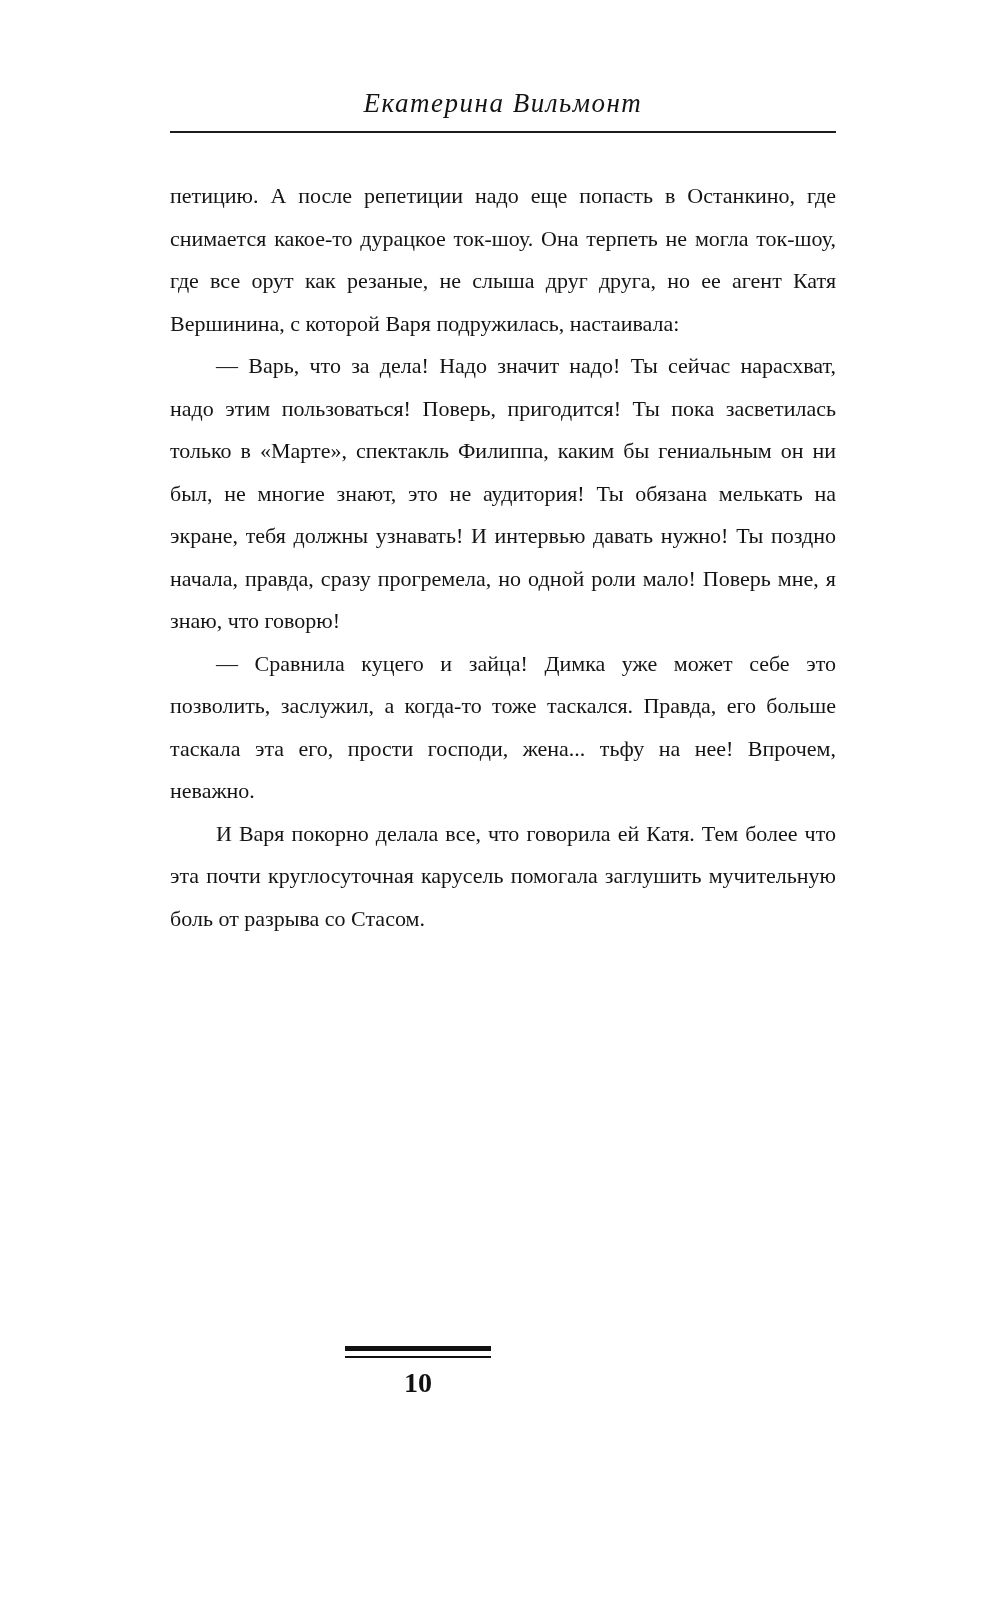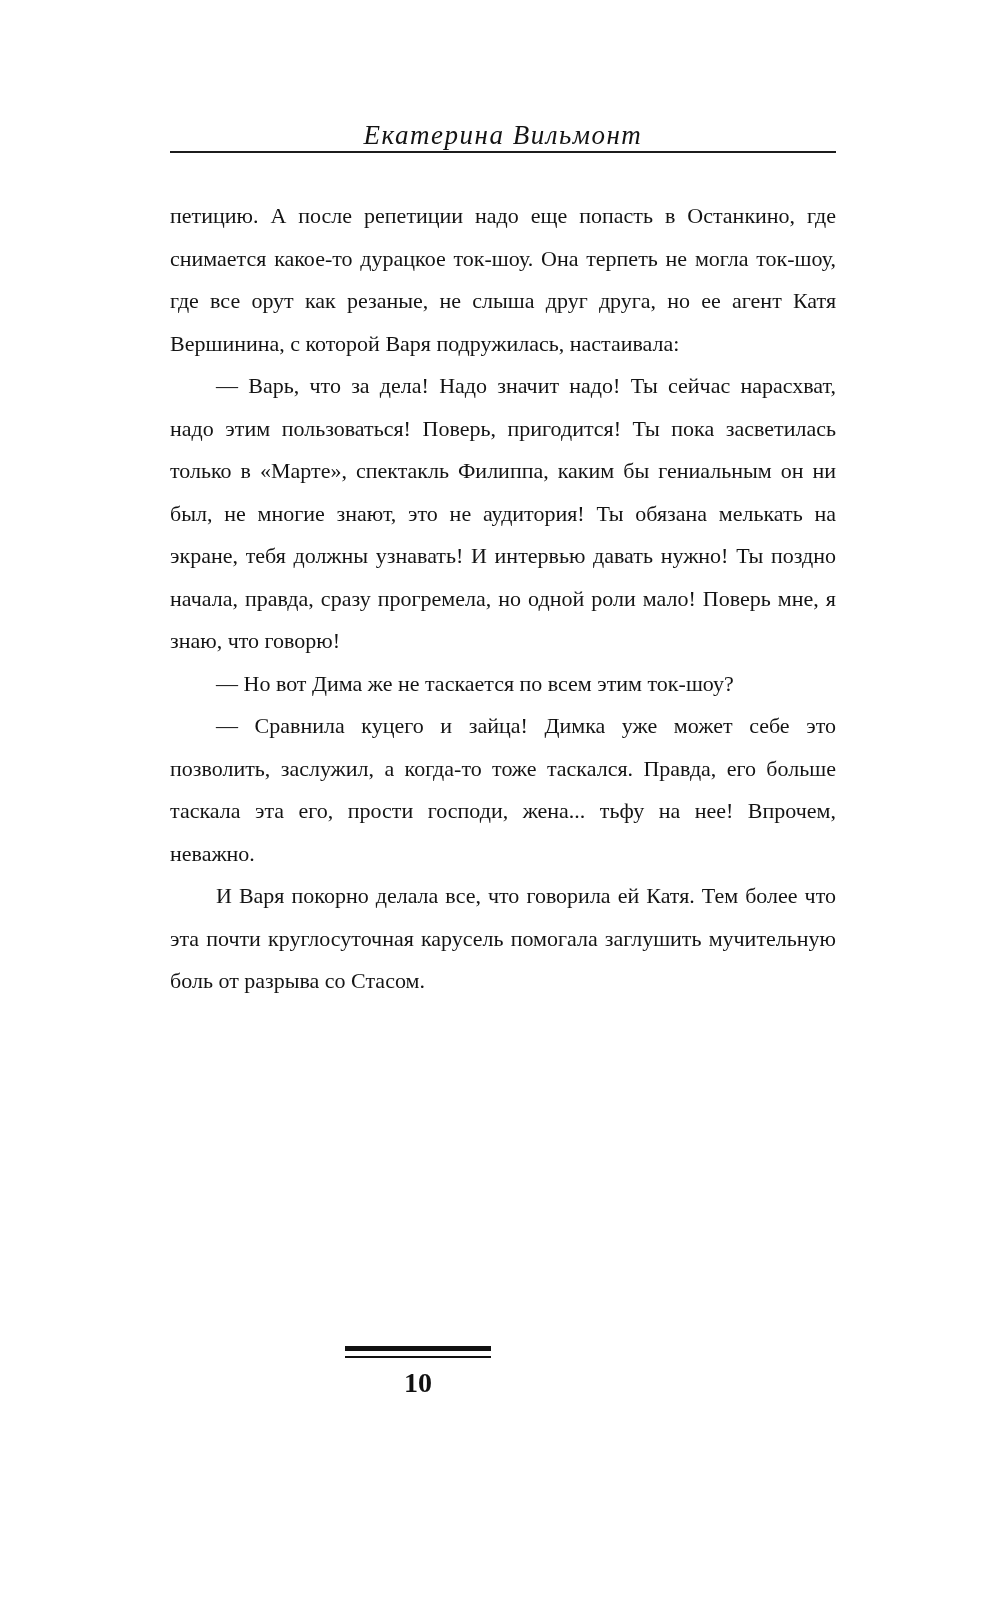--- a/index.html
+++ b/index.html
@@ -17,26 +17,26 @@
     box-sizing: border-box;
     overflow: hidden;
   }
   .text-column {
     position: absolute;
     left: 170px;
     width: 666px;
     top: 0;
   }
   .running-header {
-    margin-top: 120px;
+    margin-top: 88px;
     text-align: center;
     font-style: italic;
     font-size: 27px;
     letter-spacing: 1.5px;
-    padding-bottom: 0;
+    padding-bottom: 12px;
     border-bottom: 2px solid #1c1c1c;
   }
   .body-text {
     margin-top: 42px;
     font-size: 22px;
     line-height: 42.5px;
     text-align: justify;
   }
   .body-text p {
     margin: 0;
@@ -74,21 +74,20 @@
 
   <div class="text-column">
 
     <div class="running-header">
       <span>Екатерина Вильмонт</span>
     </div>
 
     <div class="body-text">
       <p class="no-indent">петицию. А после репетиции надо еще попасть в Останкино, где снимается какое-то дурацкое ток-шоу. Она терпеть не могла ток-шоу, где все орут как резаные, не слыша друг друга, но ее агент Катя Вершинина, с которой Варя подружилась, настаивала:</p>
       <p>— Варь, что за дела! Надо значит надо! Ты сейчас нарасхват, надо этим пользоваться! Поверь, пригодится! Ты пока засветилась только в «Марте», спектакль Филиппа, каким бы гениальным он ни был, не многие знают, это не аудитория! Ты обязана мелькать на экране, тебя должны узнавать! И интервью давать нужно! Ты поздно начала, правда, сразу прогремела, но одной роли мало! Поверь мне, я знаю, что говорю!</p>
-      <p>— Но вот Дима же не таскается по всем этим ток-шоу?</p>
       <p>— Сравнила куцего и зайца! Димка уже может себе это позволить, заслужил, а когда-то тоже таскался. Правда, его больше таскала эта его, прости господи, жена... тьфу на нее! Впрочем, неважно.</p>
       <p>И Варя покорно делала все, что говорила ей Катя. Тем более что эта почти круглосуточная карусель помогала заглушить мучительную боль от разрыва со Стасом.</p>
     </div>
 
   </div>
 
   <div class="page-footer">
     <div class="footer-ornament"></div>
     <div class="page-number">10</div>
   </div>

